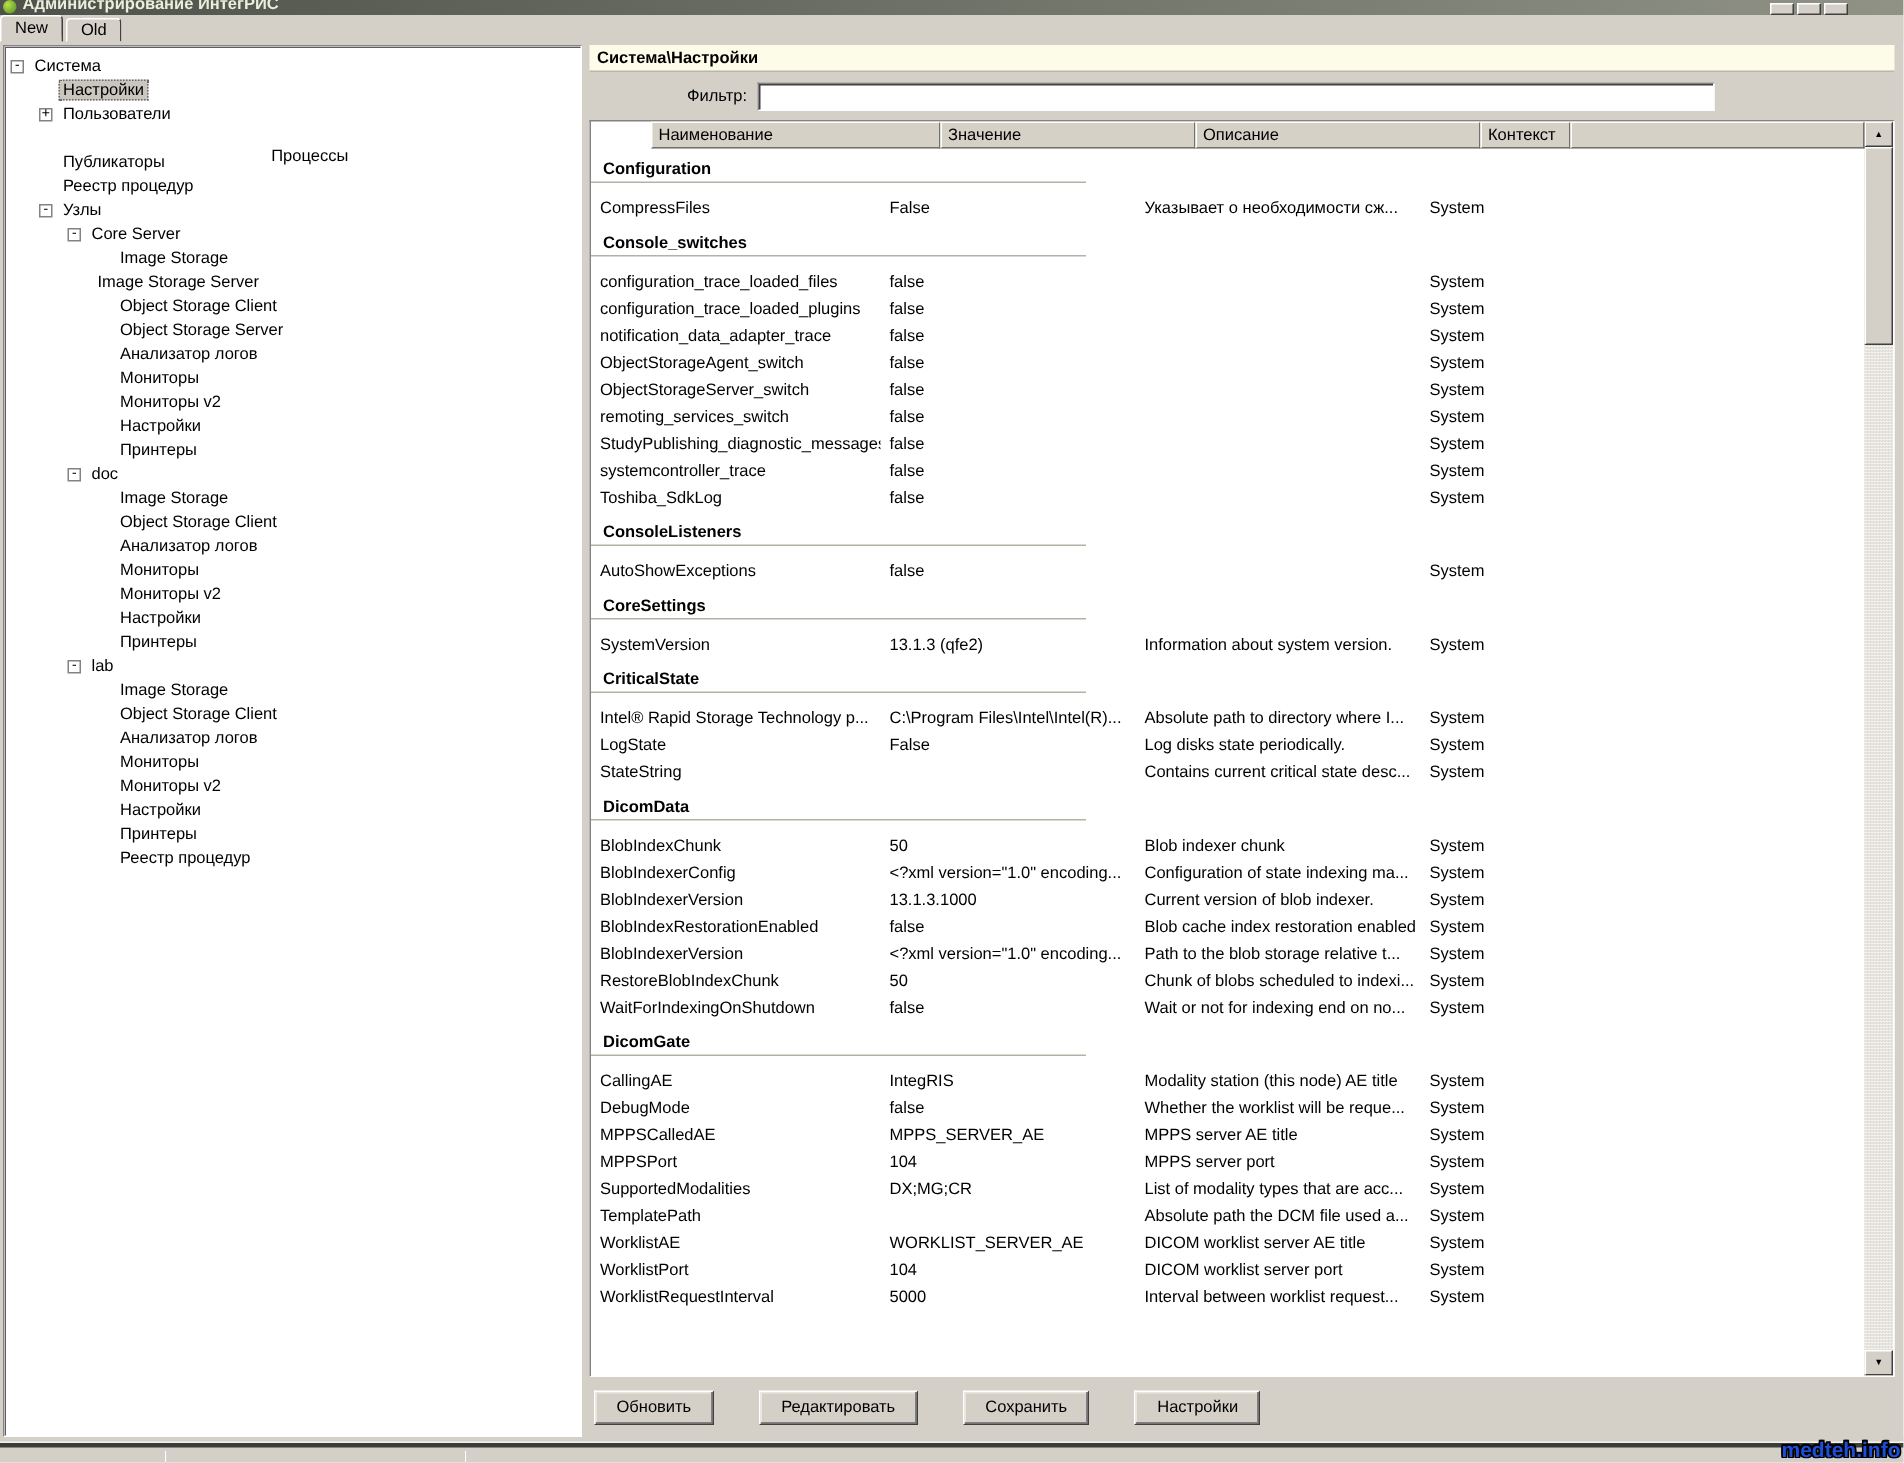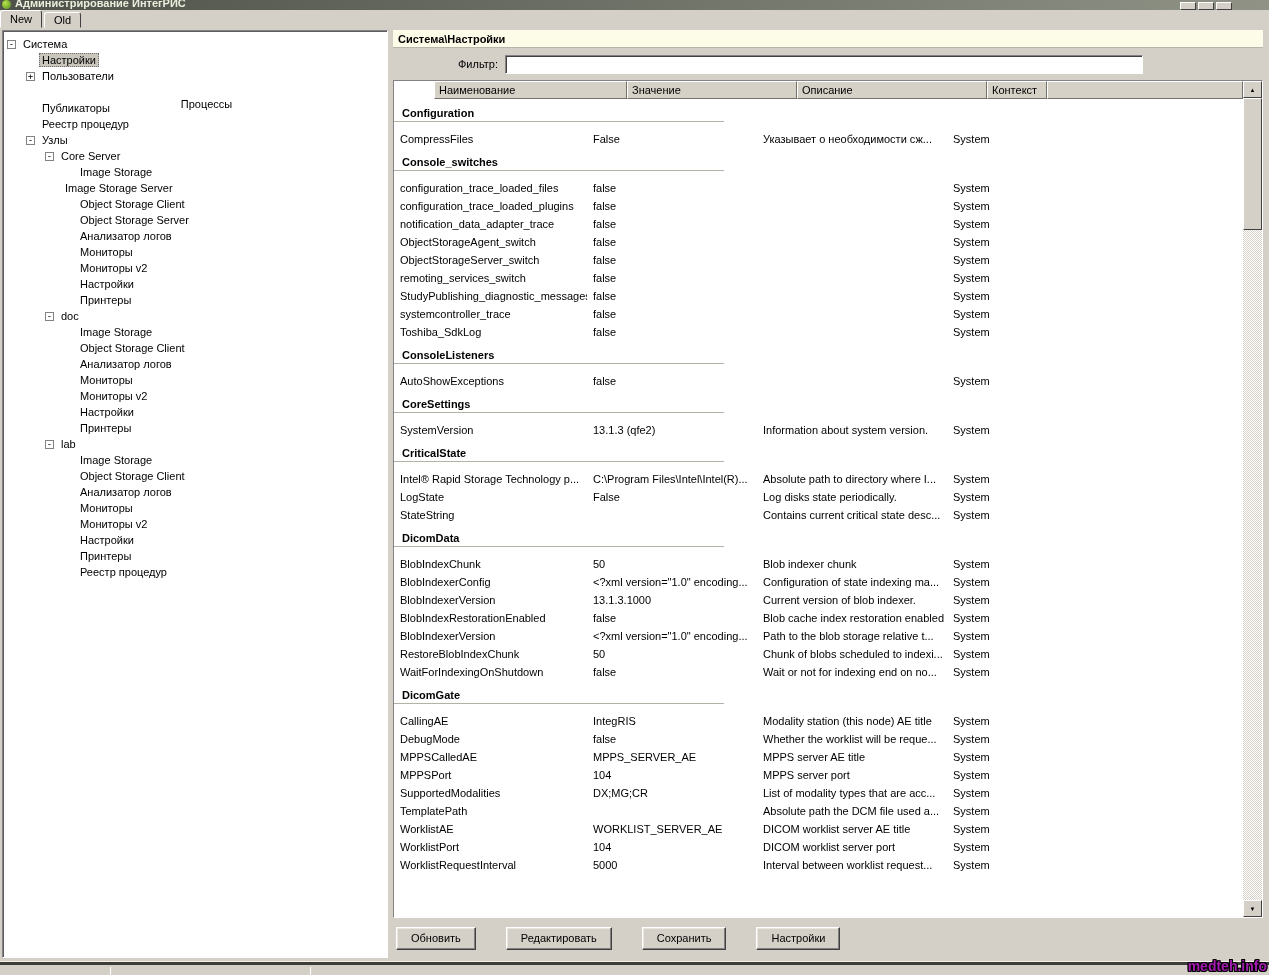--- a/index.html
+++ b/index.html
@@ -67,21 +67,21 @@
   #button-row { height:40px; display:flex; align-items:center; gap:30px; padding-left:3px; }
   .btn { height:23px; min-width:76px; background:#d4d0c8; color:#000; font-family:"Liberation Sans",sans-serif; font-size:11px;
     border:1px solid; border-color:#ffffff #404040 #404040 #ffffff;
     box-shadow:inset -1px -1px 0 #808080, inset 1px 1px 0 #e9e6df; padding:0 14px; }
   
   #window-bottom-edge { height:4px; background:#d4d0c8; border-bottom:1px solid #f3f1ea; }
   #bottom-strip { height:13px; background:#d4d0c8; border-top:3px solid #3c3c38; position:relative; }
   .strip-sep { position:absolute; top:2px; bottom:0; width:1px; background:#808080; border-right:1px solid #ffffff; }
   .strip-sep.s1 { left:110px; } .strip-sep.s2 { left:310px; }
   #watermark { position:absolute; right:2px; bottom:1px; z-index:10;
-    font-weight:bold; font-size:14px; color:#a21caf;
+    font-weight:bold; font-size:14px; color:#1d4ed8;
     text-shadow:-1px -1px 0 #000, 1px -1px 0 #000, -1px 1px 0 #000, 1px 1px 0 #000,
                  0 -1px 0 #000, 0 1px 0 #000, -1px 0 0 #000, 1px 0 0 #000;margin-top:44px; }
 </style>
 </head>
 <body>
 
 <div id="titlebar">
   <span class="app-icon"></span>
   <span class="title-text">Администрирование ИнтегРИС</span>
   <span class="win-buttons">

